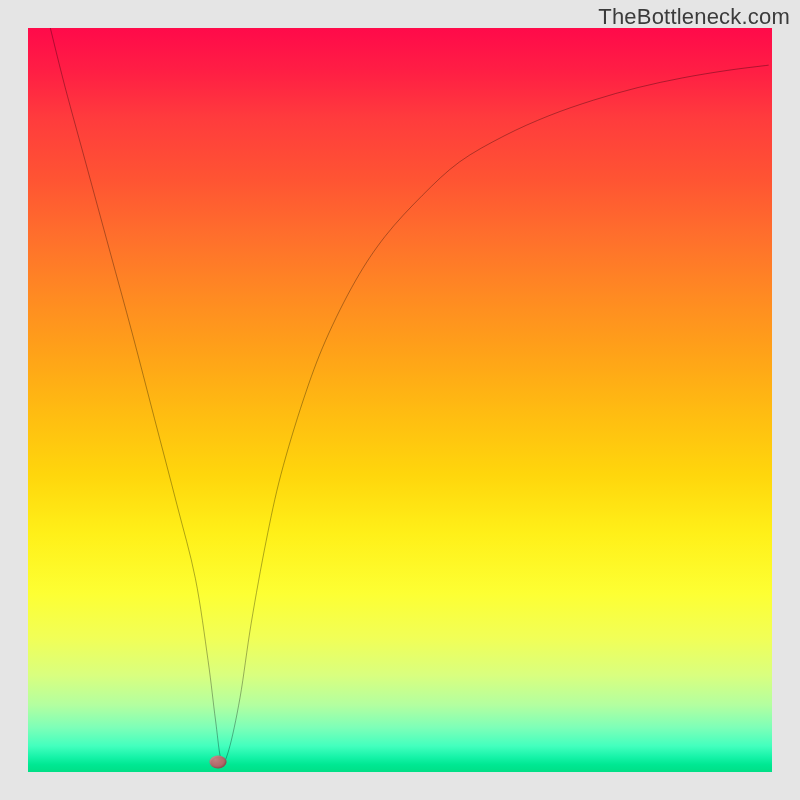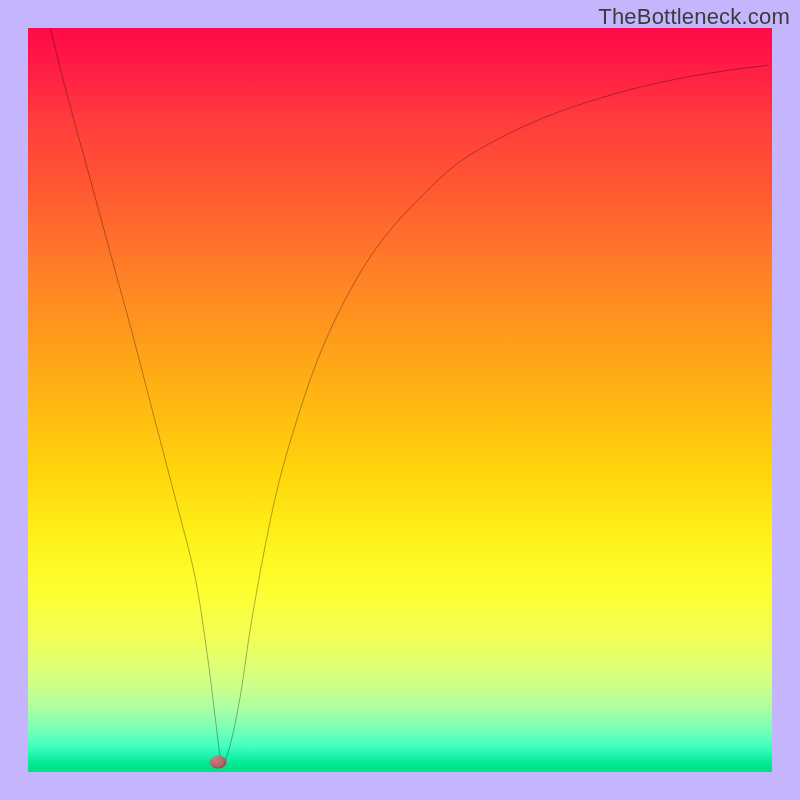--- a/index.html
+++ b/index.html
@@ -10,21 +10,21 @@
     background: #000;
     position: relative;
     font-family: Arial, Helvetica, sans-serif;
   }
   .frame {
     position: absolute;
     top: 0;
     left: 0;
     width: 800px;
     height: 800px;
-    background: #c4b5fd;
+    background: #e5e5e5;
   }
   .watermark {
     position: absolute;
     top: 4px;
     right: 10px;
     color: #3b3b3b;
     font-size: 22px;
     font-weight: 500;
     letter-spacing: 0.2px;
     z-index: 50;

